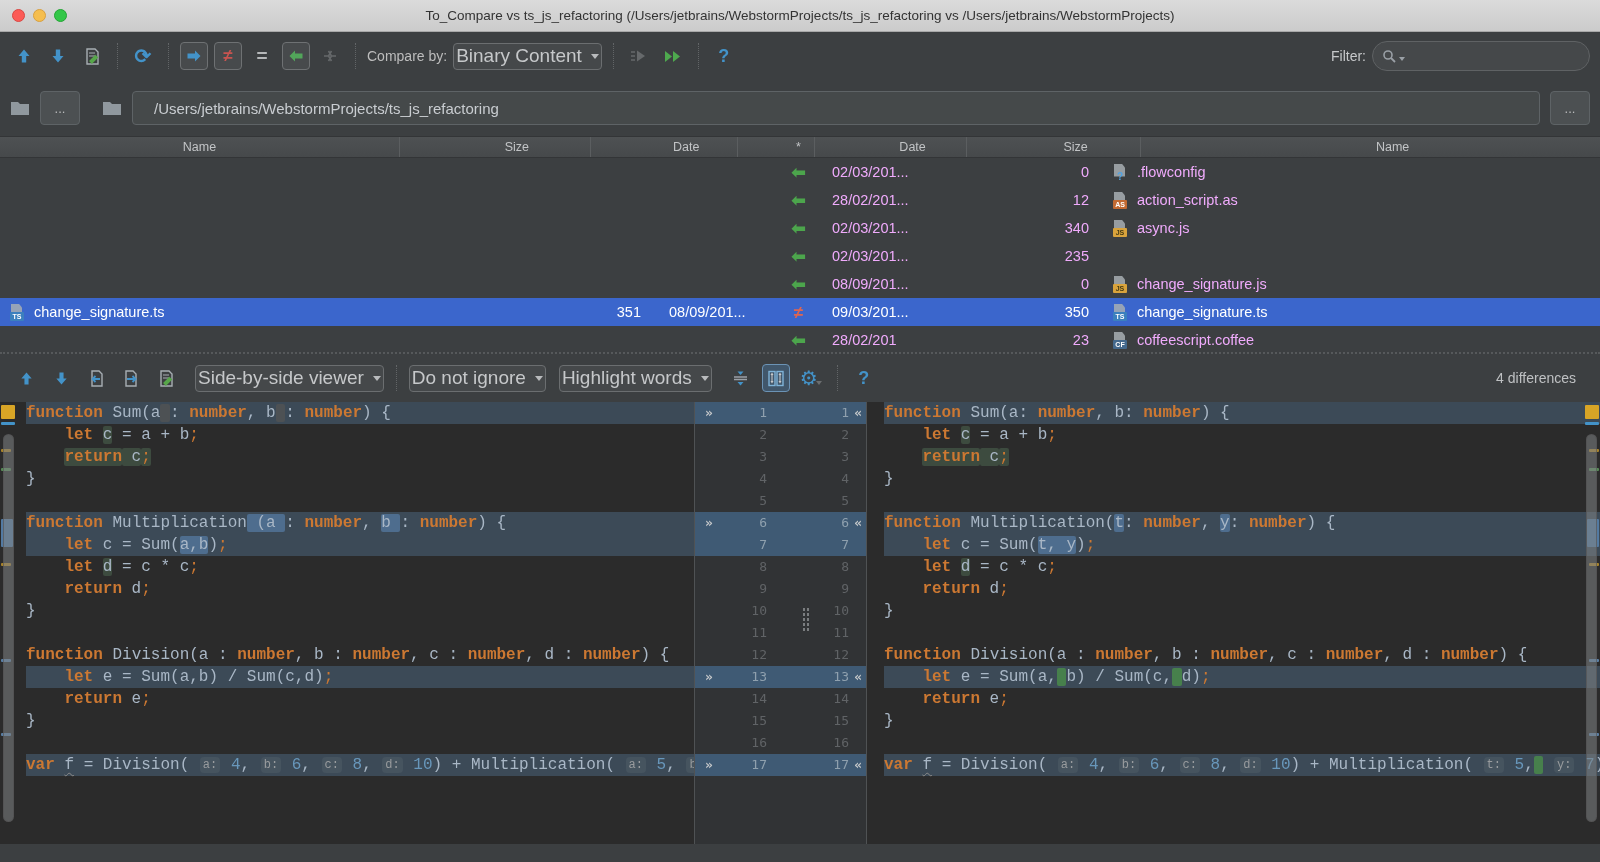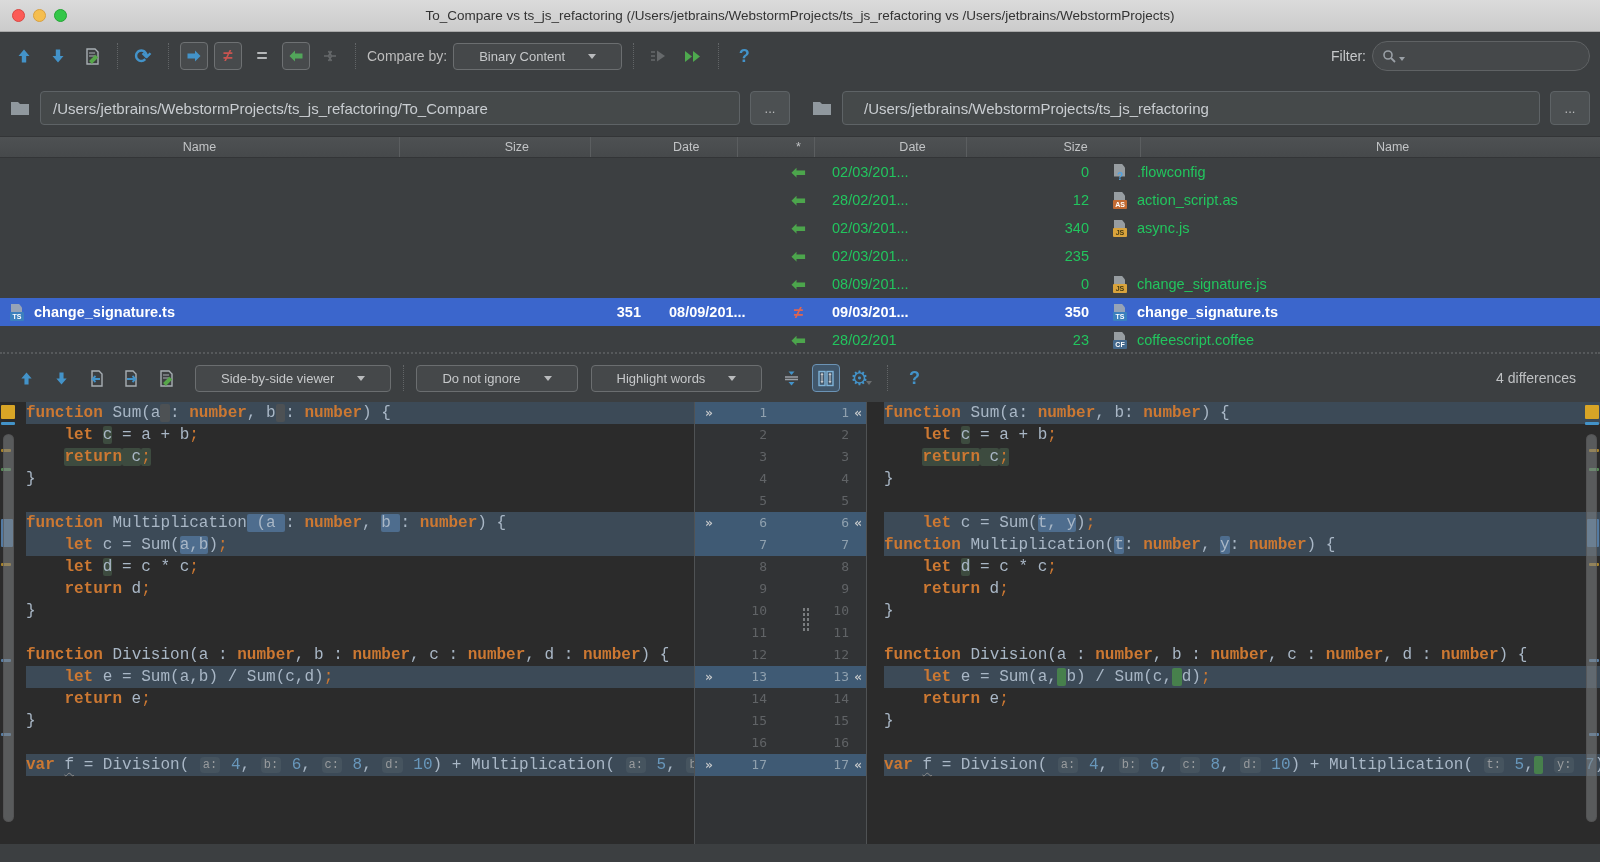--- a/index.html
+++ b/index.html
@@ -17,21 +17,21 @@
 
   
   .toolbar { height:48px; background:#3C3F41; display:flex; align-items:center; padding:0 10px; gap:6px; }
   .tbtn { width:28px; height:28px; display:flex; align-items:center; justify-content:center; border-radius:4px; flex:none; }
   .tbtn.boxed { border:1px solid #6E7173; background:#474A4C; }
   .tbtn.toggled { border:1px solid #6B93B5; background:#41576B; }
   .vsep { width:1px; height:26px; border-left:1px dotted #626567; margin:0 5px; flex:none; }
   .glyph { font-weight:bold; font-size:17px; }
   .lbl { color:#BDBDBD; font-size:13px; white-space:nowrap; }
   .dd { height:27px; background:#45484A; border:1px solid #6B6E70; border-radius:4px; display:flex; align-items:center;
-        padding:0 25px; gap:23px; color:#C6C8CA; font-size:13px; white-space:nowrap; }
+        padding:0 2px; gap:9px; color:#C6C8CA; font-size:19px; white-space:nowrap; }
   .dd-arrow { width:0; height:0; border-left:4.5px solid transparent; border-right:4.5px solid transparent; border-top:5px solid #B9BBBD; }
   .spacer { flex:1; }
   .search { width:218px; height:30px; background:#45484A; border:1px solid #5F6264; border-radius:15px;
             display:flex; align-items:center; padding:0 9px; gap:2px; }
   .mini-arrow { width:0; height:0; border-left:3.5px solid transparent; border-right:3.5px solid transparent; border-top:4px solid #9AA0A6; margin-top:5px; }
 
   
   .paths { height:56px; display:flex; align-items:center; padding:0 10px; gap:10px; background:#3C3F41; }
   .pathfield { height:34px; background:#45494A; border:1px solid #5E6366; border-radius:4px; display:flex; align-items:center;
                padding:0 12px; color:#C9CDD1; font-size:15px; }
@@ -42,22 +42,22 @@
   .thead { height:22px; display:flex; background:linear-gradient(#4E5153,#46494B); border-top:1px solid #333537; border-bottom:1px solid #333537;gap:44px; }
   .th { color:#C2C4C6; font-size:12.5px; display:flex; align-items:center; justify-content:center; border-right:1px solid #5B5E60; }
   .c0{width:479px;} .c1{width:176px;} .c2{width:124px;} .c3{width:39px;} .c4{width:129px;} .c5{width:156px;} .c6{width:497px; border-right:none;}
   .tbody { height:194px; background:#3C3F41; overflow:hidden; position:relative; }
   .trow { height:28px; display:flex; align-items:center; font-size:14.5px; }
   .trow.selected { background:#3B66CC; }
   .cell { display:flex; align-items:center; height:100%; }
   .cell.num { justify-content:flex-end; padding-right:14px; }
   .cell.date { padding-left:14px; }
   .cell.op { justify-content:center; }
-  .green { color:#22c55e; }
-  .white { color:#FFFFFF;font-weight:bold; }
+  .green { color:#f0abfc; }
+  .white { color:#FFFFFF; }
   .op-arrow { color:#4CA54C; font-size:17px; font-weight:bold; line-height:1; }
   .op-neq { color:#E0654F; font-size:17px; font-weight:bold; line-height:1; }
   .fname { display:flex; align-items:center; gap:9px; padding-left:10px; }
   .ficon { position:relative; width:15px; height:17px; flex:none; }
   .ficon .page { position:absolute; left:1px; top:0; width:11px; height:13px; background:#A7AEB3;
                  clip-path:polygon(0 0,70% 0,100% 30%,100% 100%,0 100%); opacity:.85; }
   .badge { position:absolute; left:0; bottom:0; min-width:14px; height:9px; font-size:7px; font-weight:bold;
            display:flex; align-items:center; justify-content:center; border-radius:1px; font-family:"Liberation Sans",sans-serif; }
   .badge.JS{background:#D9A33C;color:#453A12;} .badge.AS{background:#C26A32;color:#fff;} .badge.TS{background:#3C80BE;color:#fff;}
   .badge.CF{background:#44698D;color:#fff;} .badge.QQ{background:transparent;color:#4FA3E3;font-size:10px;}
@@ -198,23 +198,20 @@
         <path d="M9 9 L13 13" stroke="#9AA0A6" stroke-width="1.8"></path>
       </svg>
       <span class="mini-arrow"></span>
     </div>
   </div>
 
   <div class="paths">
     <svg width="20" height="16" viewBox="0 0 20 16">
       <path d="M1 2 h7 l2 2 h9 v11 H1 Z" fill="#90989E"></path>
     </svg>
-    <div class="pathfield" style="width:700px;">
-      <span>/Users/jetbrains/WebstormProjects/ts_js_refactoring/To_Compare</span>
-    </div>
     <div class="browse">
         <span>...</span>
       </div>
     <svg width="20" height="16" viewBox="0 0 20 16" style="margin-left:12px;">
       <path d="M1 2 h7 l2 2 h9 v11 H1 Z" fill="#90989E"></path>
     </svg>
     <div class="pathfield" style="flex:1;padding-left:21px;">
       <span>/Users/jetbrains/WebstormProjects/ts_js_refactoring</span>
     </div>
     <div class="browse">
@@ -548,22 +545,22 @@
           <div class="mark" style="top: 257px; height: 3px; width: 10px; background: rgb(90, 127, 165); right: 1px;"></div>
           <div class="mark" style="top: 331px; height: 3px; width: 10px; background: rgb(90, 127, 165); right: 1px;"></div>
         </div>
       <div class="sbar"></div>
       <div class="code" id="codeR">
           <div class="code-line changed"><span class="tk-k">function </span><span class="tk-p">Sum(a: </span><span class="tk-k">number</span><span class="tk-p">, b: </span><span class="tk-k">number</span><span class="tk-p">) {</span></div>
           <div class="code-line"><span class="tk-p">    </span><span class="tk-k">let</span><span class="tk-p"> </span><span class="tk-p bg-ob">c</span><span class="tk-p"> = a + b</span><span class="tk-s">;</span></div>
           <div class="code-line"><span class="tk-p">    </span><span class="tk-k bg-ob">return</span><span class="tk-p bg-ob"> c</span><span class="tk-s bg-ob">;</span></div>
           <div class="code-line"><span class="tk-p">}</span></div>
           <div class="code-line"></div>
+          <div class="code-line changed"><span class="tk-k">function </span><span class="tk-p">Multiplication(</span><span class="tk-p bg-wb">t</span><span class="tk-p">: </span><span class="tk-k">number</span><span class="tk-p">, </span><span class="tk-p bg-wb">y</span><span class="tk-p">: </span><span class="tk-k">number</span><span class="tk-p">) {</span></div>
           <div class="code-line changed"><span class="tk-p">    </span><span class="tk-k">let</span><span class="tk-p"> c = Sum(</span><span class="tk-p bg-wb">t, y</span><span class="tk-p">)</span><span class="tk-s">;</span></div>
-          <div class="code-line changed"><span class="tk-k">function </span><span class="tk-p">Multiplication(</span><span class="tk-p bg-wb">t</span><span class="tk-p">: </span><span class="tk-k">number</span><span class="tk-p">, </span><span class="tk-p bg-wb">y</span><span class="tk-p">: </span><span class="tk-k">number</span><span class="tk-p">) {</span></div>
           <div class="code-line"><span class="tk-p">    </span><span class="tk-k">let</span><span class="tk-p"> </span><span class="tk-p bg-ob">d</span><span class="tk-p"> = c * c</span><span class="tk-s">;</span></div>
           <div class="code-line"><span class="tk-p">    </span><span class="tk-k">return</span><span class="tk-p"> d</span><span class="tk-s">;</span></div>
           <div class="code-line"><span class="tk-p">}</span></div>
           <div class="code-line"></div>
           <div class="code-line"><span class="tk-k">function </span><span class="tk-p">Division(a : </span><span class="tk-k">number</span><span class="tk-p">, b : </span><span class="tk-k">number</span><span class="tk-p">, c : </span><span class="tk-k">number</span><span class="tk-p">, d : </span><span class="tk-k">number</span><span class="tk-p">) {</span></div>
           <div class="code-line changed"><span class="tk-p">    </span><span class="tk-k">let</span><span class="tk-p"> e = Sum(a,</span><span class="tk-p bg-ins"> </span><span class="tk-p">b) / Sum(c,</span><span class="tk-p bg-ins"> </span><span class="tk-p">d)</span><span class="tk-s">;</span></div>
           <div class="code-line"><span class="tk-p">    </span><span class="tk-k">return</span><span class="tk-p"> e</span><span class="tk-s">;</span></div>
           <div class="code-line"><span class="tk-p">}</span></div>
           <div class="code-line"></div>
           <div class="code-line changed"><span class="tk-k">var</span><span class="tk-p"> </span><span class="tk-wavy">f</span><span class="tk-p"> = Division( </span><span class="tk-h">a:</span><span class="tk-p"> </span><span class="tk-n">4</span><span class="tk-p">, </span><span class="tk-h">b:</span><span class="tk-p"> </span><span class="tk-n">6</span><span class="tk-p">, </span><span class="tk-h">c:</span><span class="tk-p"> </span><span class="tk-n">8</span><span class="tk-p">, </span><span class="tk-h">d:</span><span class="tk-p"> </span><span class="tk-n">10</span><span class="tk-p">) + Multiplication( </span><span class="tk-h">t:</span><span class="tk-p"> </span><span class="tk-n">5</span><span class="tk-p">,</span><span class="tk-p bg-ins"> </span><span class="tk-p"> </span><span class="tk-h">y:</span><span class="tk-p"> </span><span class="tk-n">7</span><span class="tk-p">)</span></div>

